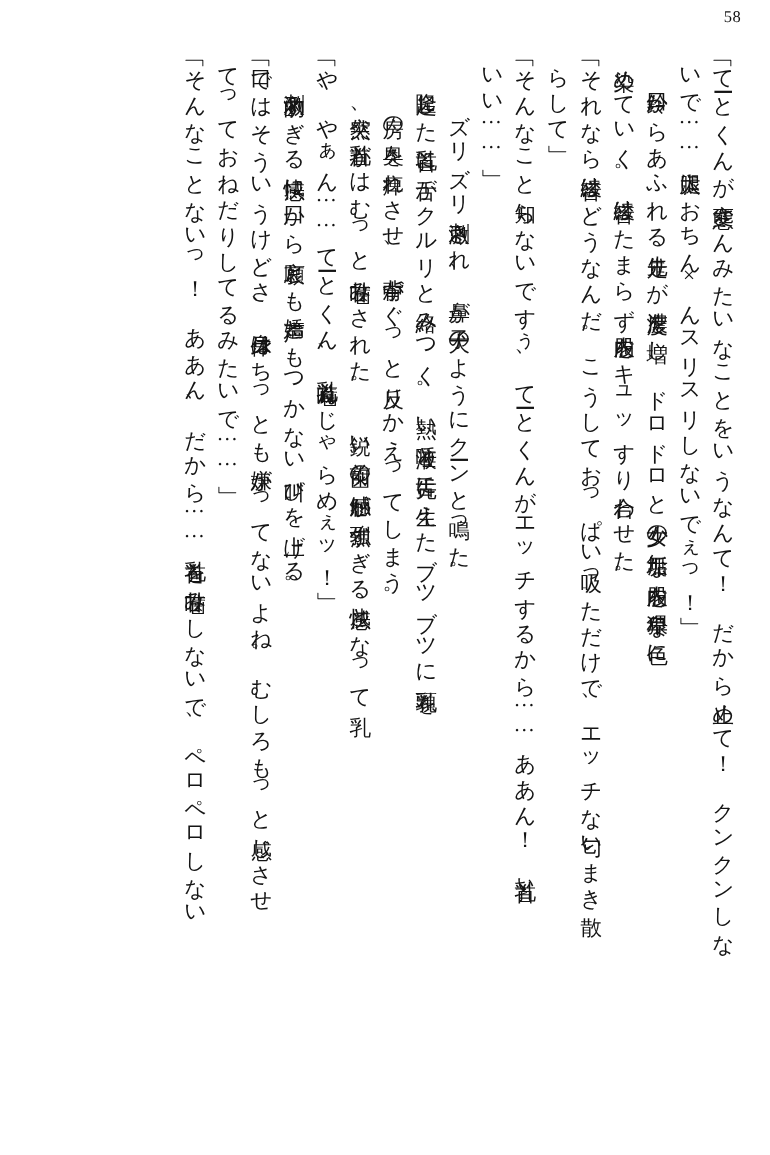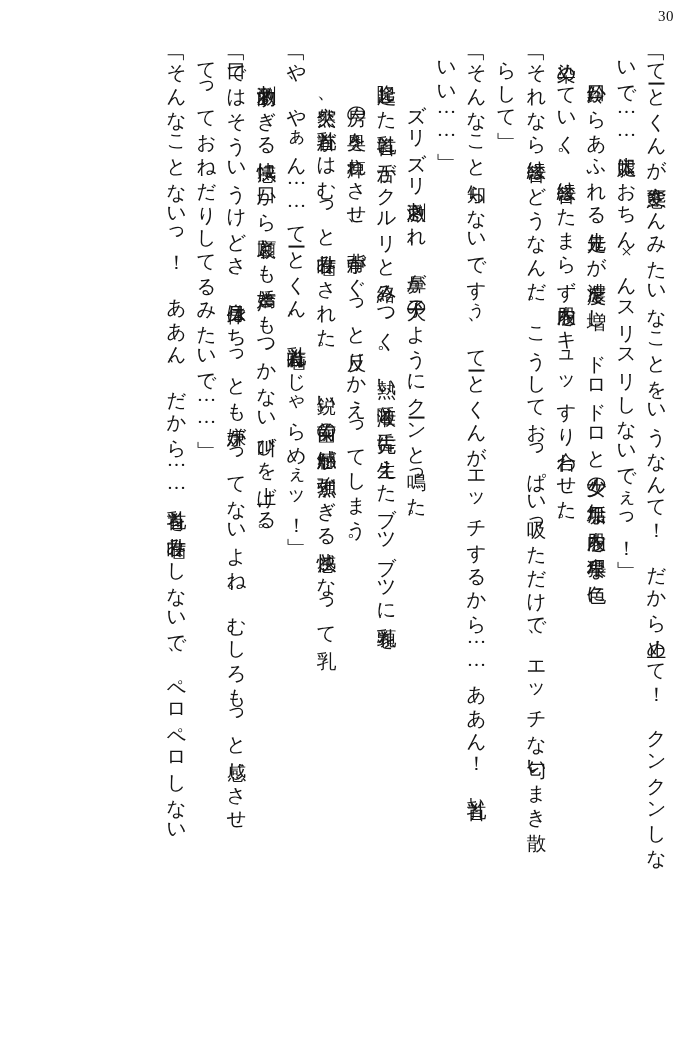--- a/index.html
+++ b/index.html
@@ -57,21 +57,21 @@
   }
   .vline.indent {
     padding-top: 22px;
     box-sizing: border-box;
   }
 </style>
 </head>
 <body>
 
 <div class="page">
-  <div class="page-number">30</div>
+  <div class="page-number">58</div>
   <div class="text-frame">
       <div class="vline">「てーとくんが変態さんみたいなことをいうなんて！　だから止めて！　クンクンしな</div>
       <div class="vline">いで……太腿におちん×んスリスリしないでぇっ！」</div>
       <div class="vline">　鈴口からあふれる先走りが濃度を増し、ドロドロと少女の無垢な内股を卑猥な色に</div>
       <div class="vline">染めていく。綾音はたまらず内股をキュッすり合わせた。</div>
       <div class="vline">「それなら綾音はどうなんだ。こうしておっぱい吸っただけで、エッチな匂いまき散</div>
       <div class="vline">らして」</div>
       <div class="vline">「そんなこと知らないですぅ、てーとくんがエッチするから……ああん！　乳首ぃ</div>
       <div class="vline">いい……」</div>
       <div class="vline indent">　ズリズリ刺激され、鼻が子犬のようにクーンと鳴った。</div>

